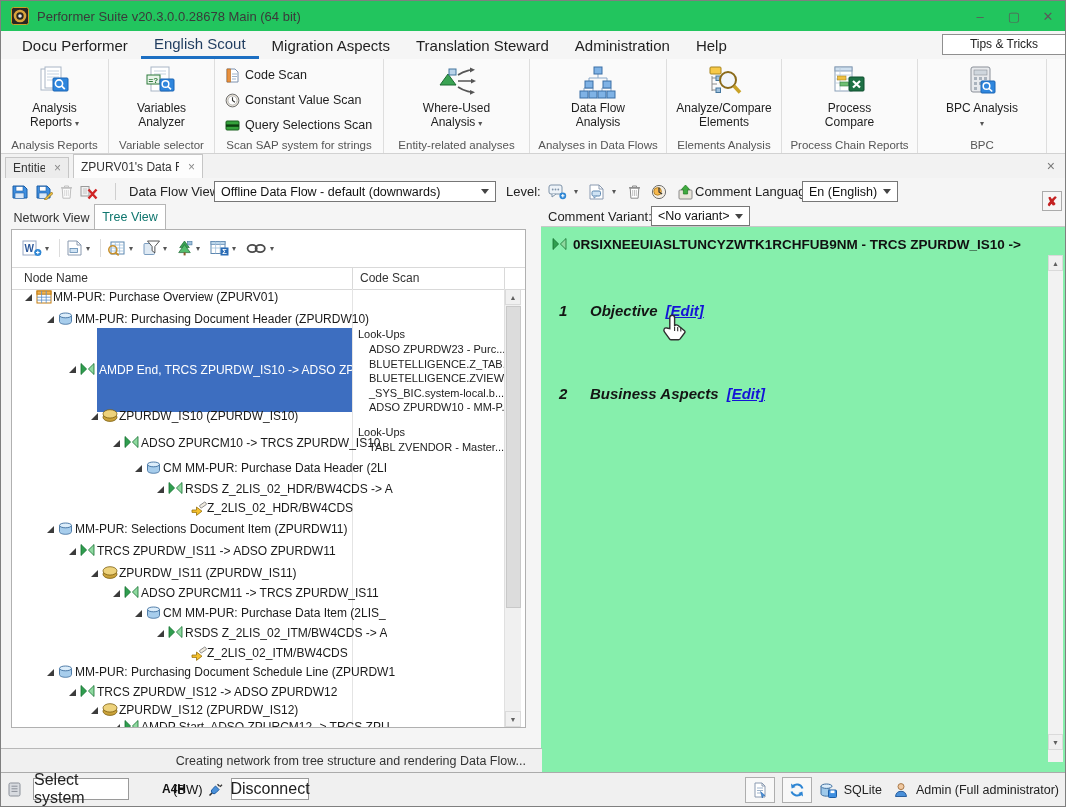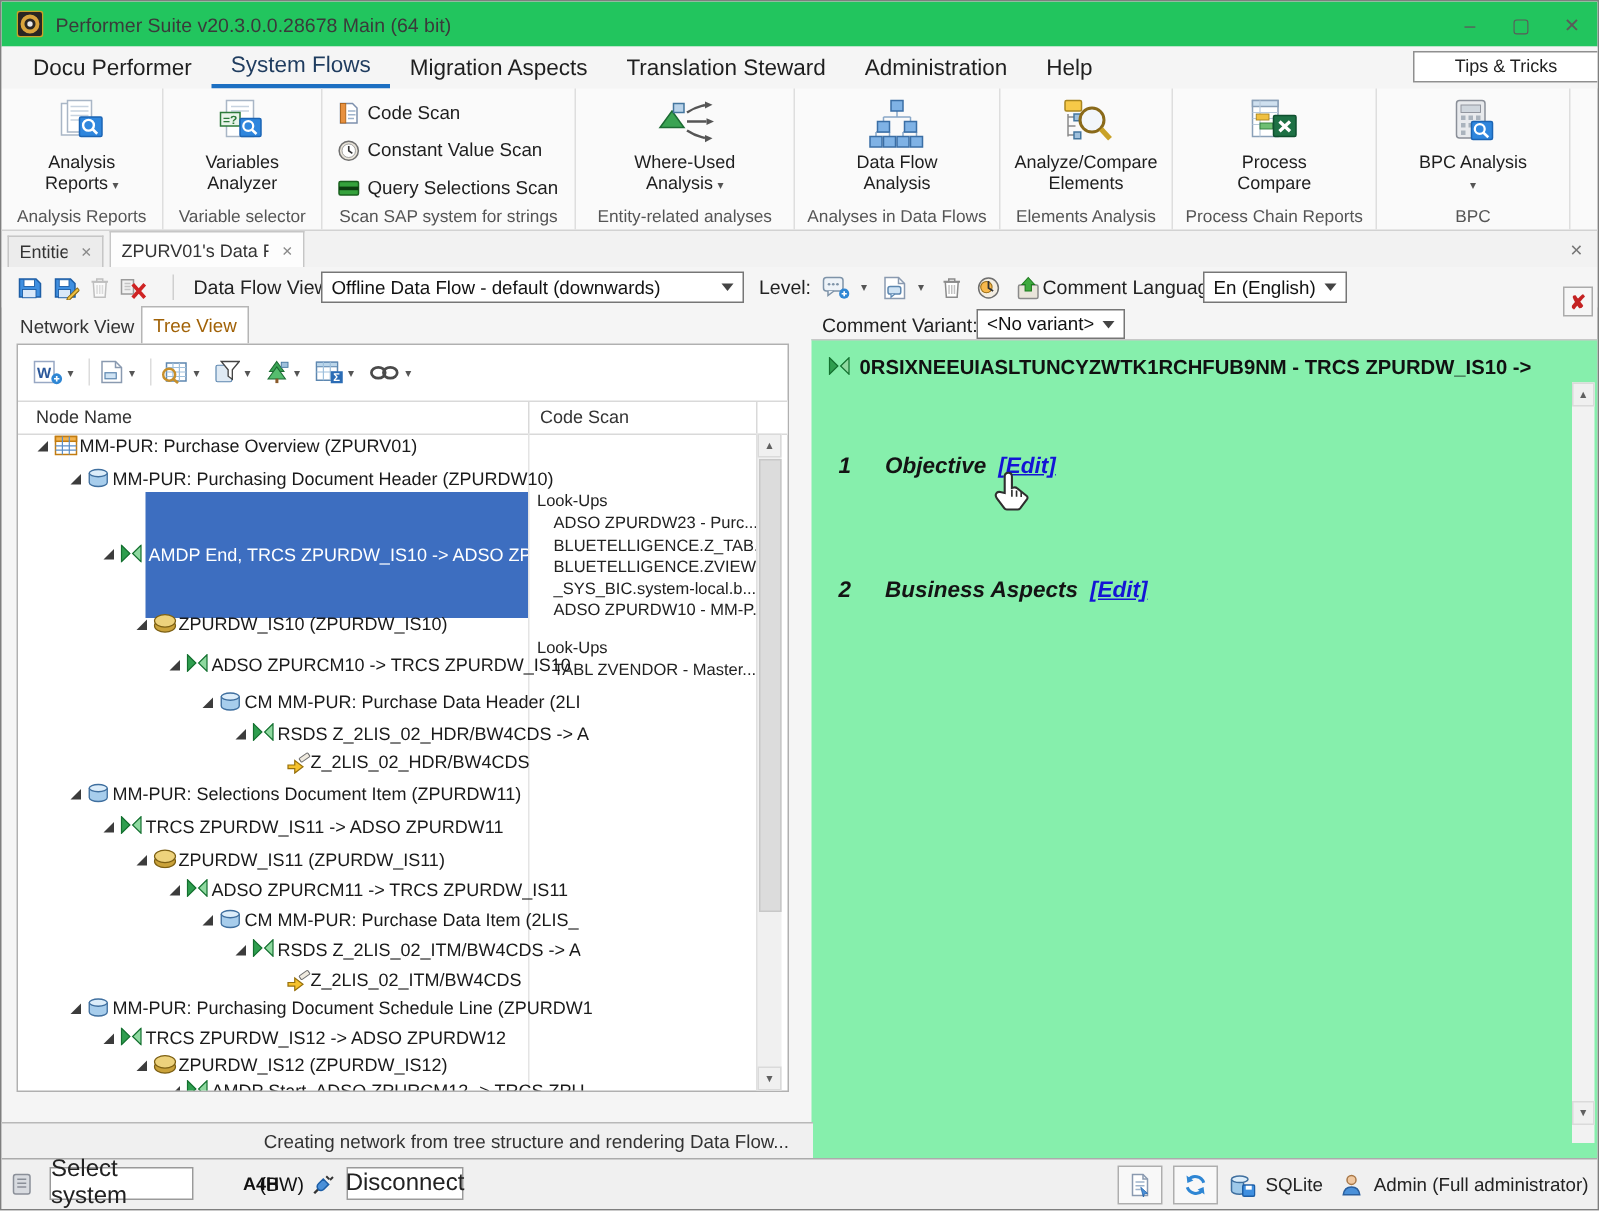--- a/index.html
+++ b/index.html
@@ -43,21 +43,21 @@
     padding:0 6px;box-sizing:border-box;position:relative;}
   .combo .cval{flex:1;white-space:nowrap;overflow:hidden;}
   .combo .ctri{width:0;height:0;border-left:4px solid transparent;border-right:4px solid transparent;border-top:5px solid #444;margin-left:6px;}
   .vsep{position:absolute;top:5px;width:1px;height:17px;background:#cfcfcf;}
   .redx-btn{position:absolute;left:1041px;top:190px;width:18px;height:18px;border:1px solid #ababab;background:#f6f6f6;
     display:flex;align-items:center;justify-content:center;color:#c42222;font-weight:bold;font-size:13px;}
   
   .subrow{position:absolute;left:0;top:204px;width:100%;height:24px;}
   .view-tab{position:absolute;bottom:0;height:23px;display:flex;align-items:center;justify-content:center;font-size:12.5px;}
   .view-tab.inactive{color:#333;}
-  .view-tab.active{background:#fff;border:1px solid #b5b5b5;border-bottom:none;color:#a16207;height:24px;}
+  .view-tab.active{background:#fff;border:1px solid #b5b5b5;border-bottom:none;color:#0f766e;height:24px;}
   
   .left-panel{position:absolute;left:10px;top:228px;width:515px;height:499px;background:#fff;border:1px solid #b0b0b0;box-sizing:border-box;}
   .tree-toolbar{position:absolute;left:0;top:0;width:100%;height:36px;display:flex;align-items:center;padding-left:10px;}
   .tt-btn{display:flex;align-items:center;margin-right:4px;}
   .tt-sep{width:1px;height:18px;background:#dcdcdc;margin:0 6px;}
   .col-headers{position:absolute;left:0;top:37px;width:100%;height:21px;border-top:1px solid #d9d9d9;border-bottom:1px solid #d9d9d9;background:#fff;}
   .colh{position:absolute;top:3px;font-size:12px;color:#333;}
   .col-div{position:absolute;top:0;width:1px;height:100%;background:#d9d9d9;}
   .tree-body{position:absolute;left:0;top:59px;width:100%;height:438px;overflow:hidden;}
   .tree-row{position:absolute;left:0;width:340px;height:16px;font-size:12px;color:#1a1a1a;}
@@ -109,21 +109,21 @@
     <div class="win-controls">
       <span class="win-btn">–</span>
       <span class="win-btn">▢</span>
       <span class="win-btn">✕</span>
     </div>
   </div>
 
   <div class="menubar">
     <div id="menu-items" style="display:flex;">
         <div class="menu-item">Docu Performer</div>
-        <div class="menu-item active">System Flows</div>
+        <div class="menu-item active">English Scout</div>
         <div class="menu-item">Migration Aspects</div>
         <div class="menu-item">Translation Steward</div>
         <div class="menu-item">Administration</div>
         <div class="menu-item">Help</div>
       </div>
     <div class="tips-btn">Tips &amp; Tricks</div>
   </div>
 
   <div class="ribbon" id="ribbon">
       <div class="ribbon-group" style="width: 107px;">

